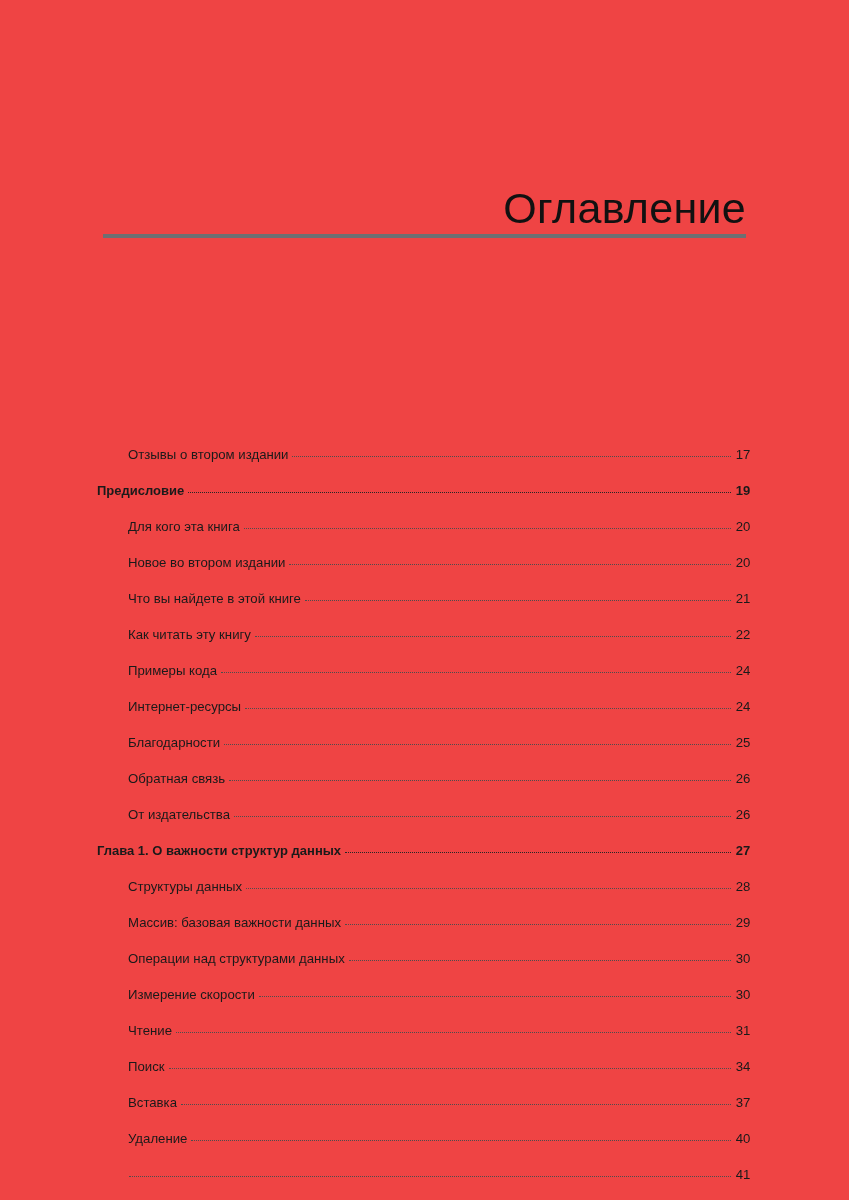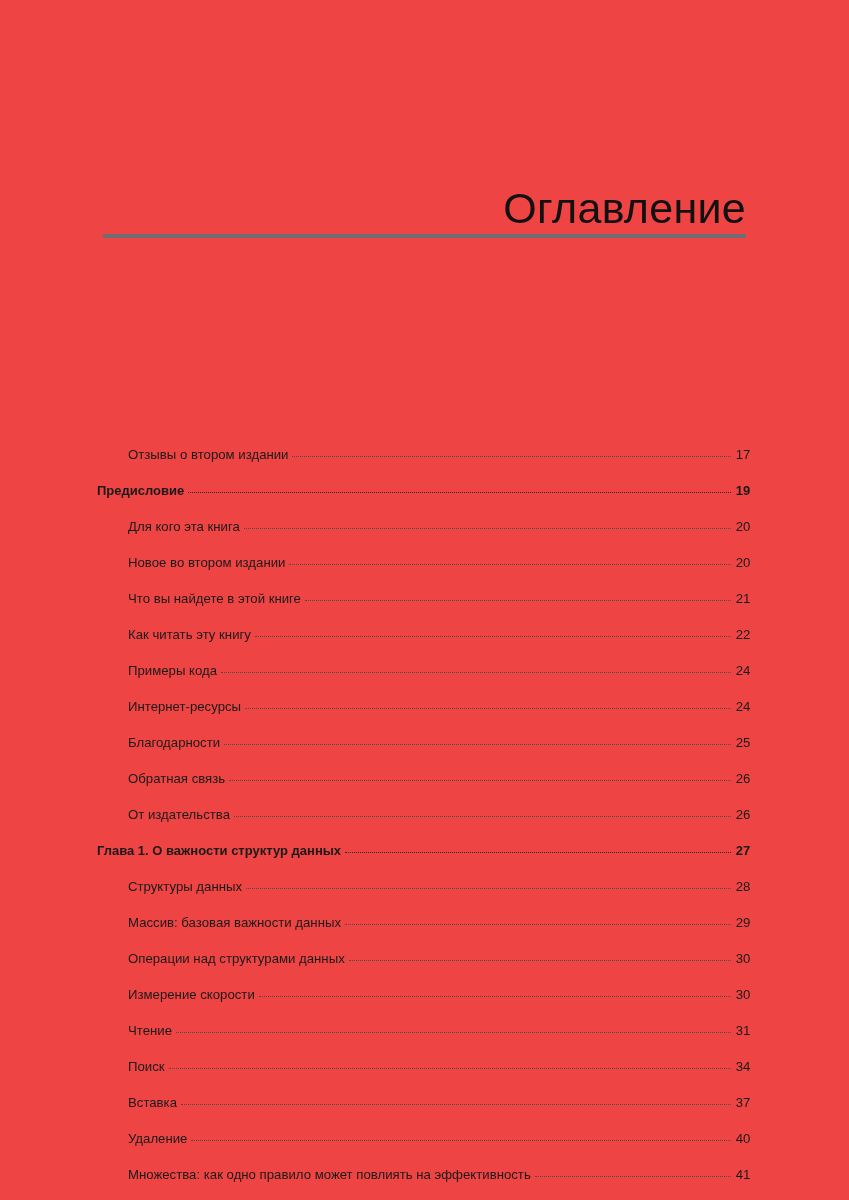--- a/index.html
+++ b/index.html
@@ -206,20 +206,19 @@
         <span class="label">Вставка</span>
         <span class="leader"></span>
         <span class="page-num">37</span>
       </div>
       <div class="toc-row level-2">
         <span class="label">Удаление</span>
         <span class="leader"></span>
         <span class="page-num">40</span>
       </div>
       <div class="toc-row level-2">
-        <span class="label">Множества: как одно правило может повлиять на эффективность</span>
         <span class="leader"></span>
         <span class="page-num">41</span>
       </div>
       <div class="toc-row level-2"></div>
     </div>
 
 </div>
 
 </body></html>

